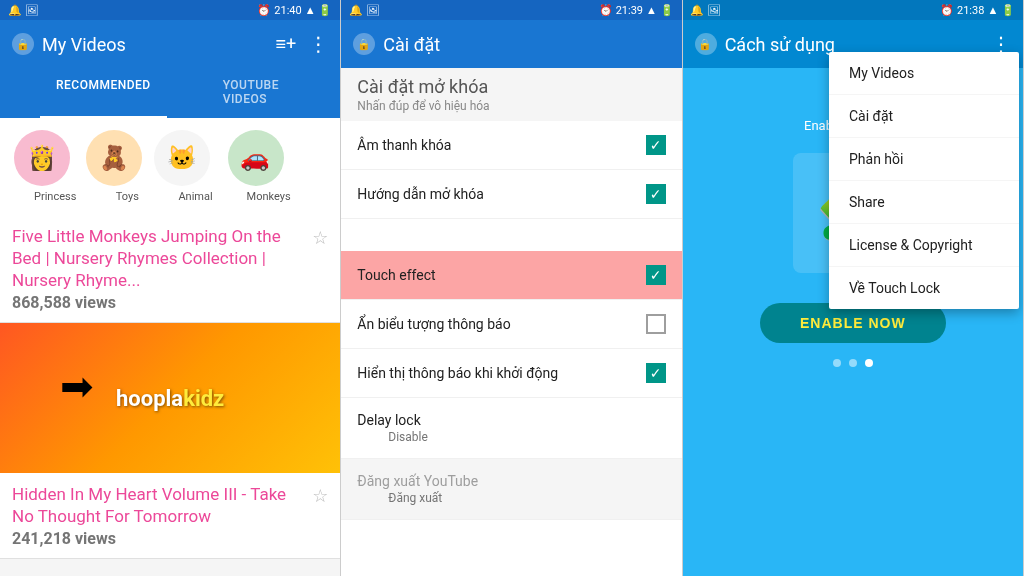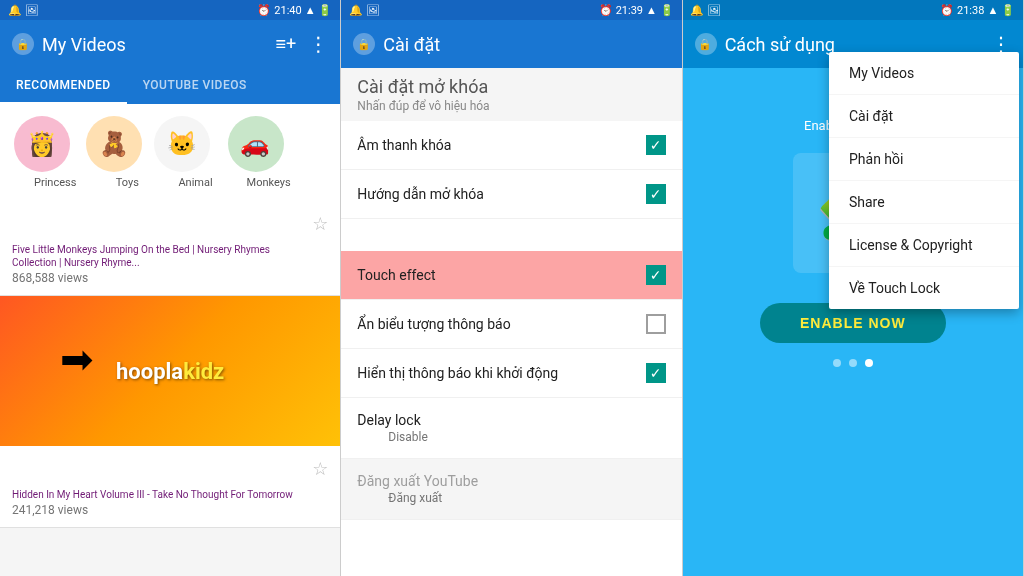--- a/index.html
+++ b/index.html
@@ -65,20 +65,21 @@
       background: #1976D2;
       border-bottom: 2px solid #1976D2;
     }
     .tab {
       padding: 10px 16px;
       color: rgba(255,255,255,0.7);
       font-size: 12px;
       font-weight: 500;
       cursor: pointer;
       letter-spacing: 0.5px;
+      margin-left: 40px;
     }
     .tab.active {
       color: white;
       border-bottom: 2px solid white;
       margin-bottom: -2px;
     }
 
     .categories {
       display: flex;
       padding: 12px 8px;
@@ -106,22 +107,22 @@
 
     .video-list-item {
       background: white;
       padding: 10px 12px;
       border-bottom: 1px solid #e0e0e0;
       display: flex;
       gap: 10px;
       align-items: flex-start;
     }
     .video-info { flex: 1; }
-    .video-title { font-size: 10px; color: #701a75; line-height: 1.3; margin-top: 32px; }
-    .video-views { font-size: 12px; color: #757575; margin-top: 2px; }
+    .video-title { font-size: 17px; color: #ec4899; line-height: 1.3; }
+    .video-views { font-size: 16px; color: #757575; margin-top: 2px; font-weight: bold; }
     .star-icon { color: #bdbdbd; font-size: 18px; margin-top: 2px; }
 
     .video-thumbnail {
       width: 100%;
       height: 150px;
       background: linear-gradient(135deg, #ff9800, #f44336, #9c27b0, #2196f3);
       display: flex;
       align-items: center;
       justify-content: center;
       font-size: 40px;

